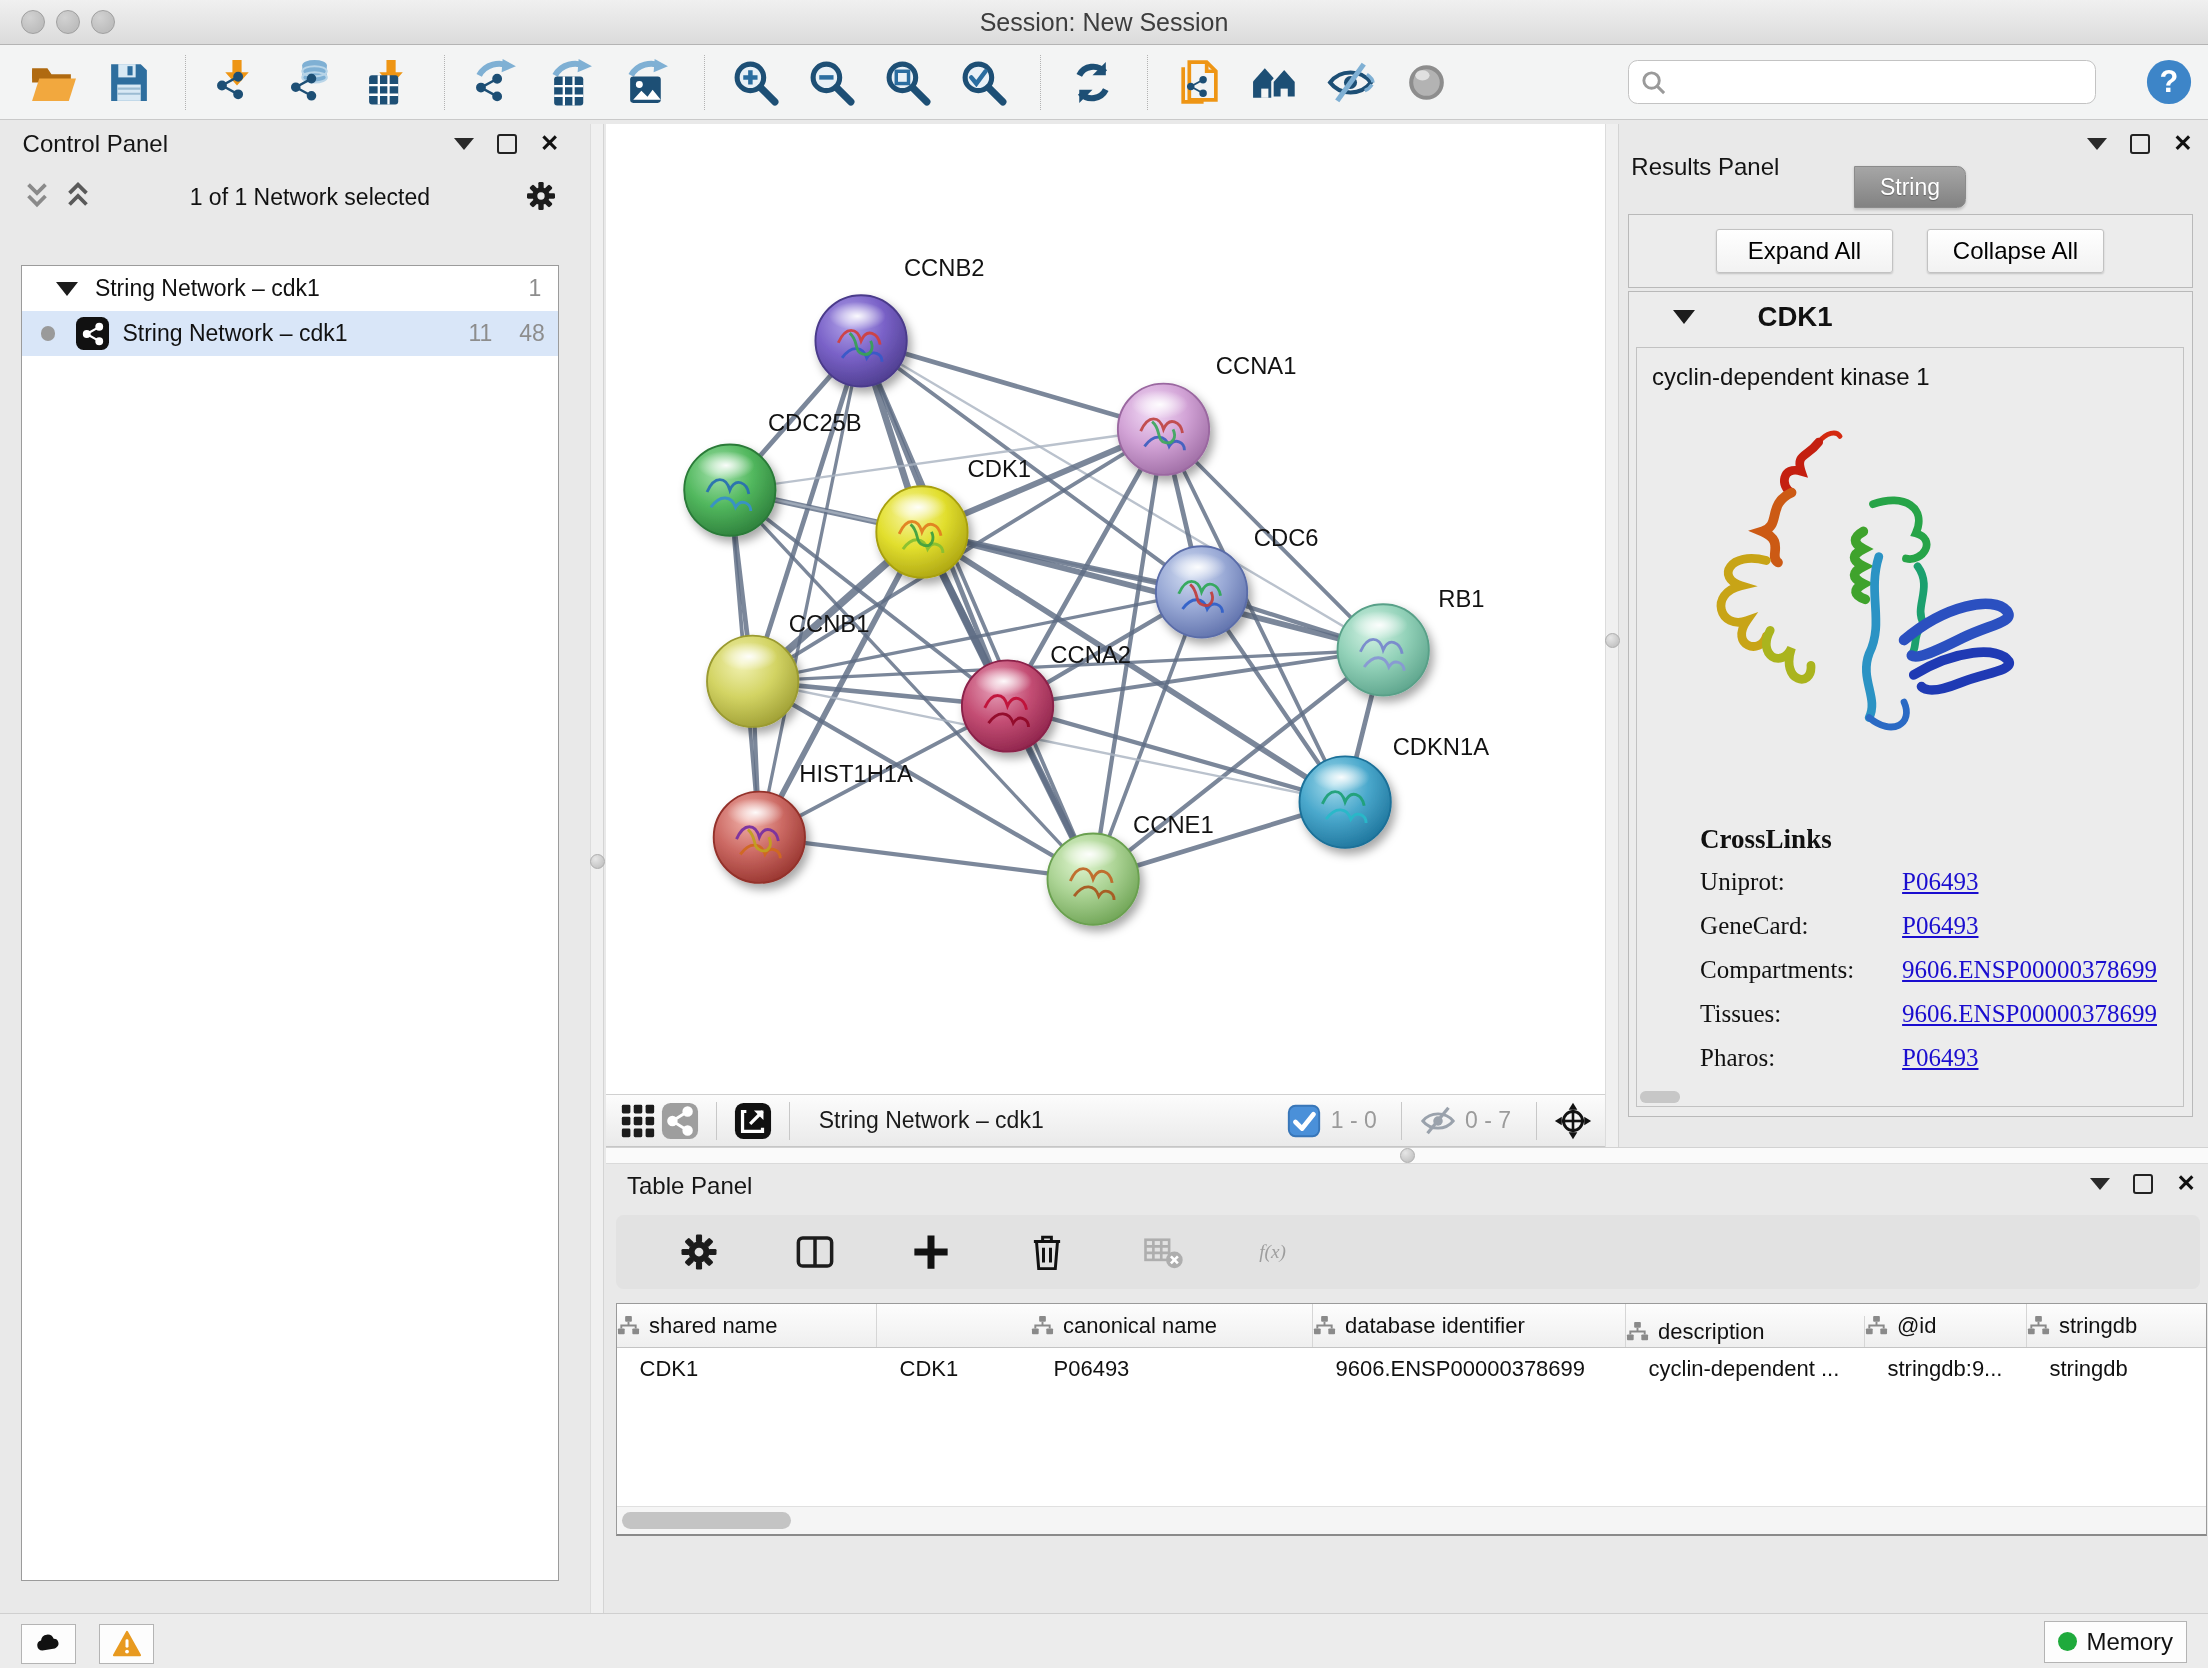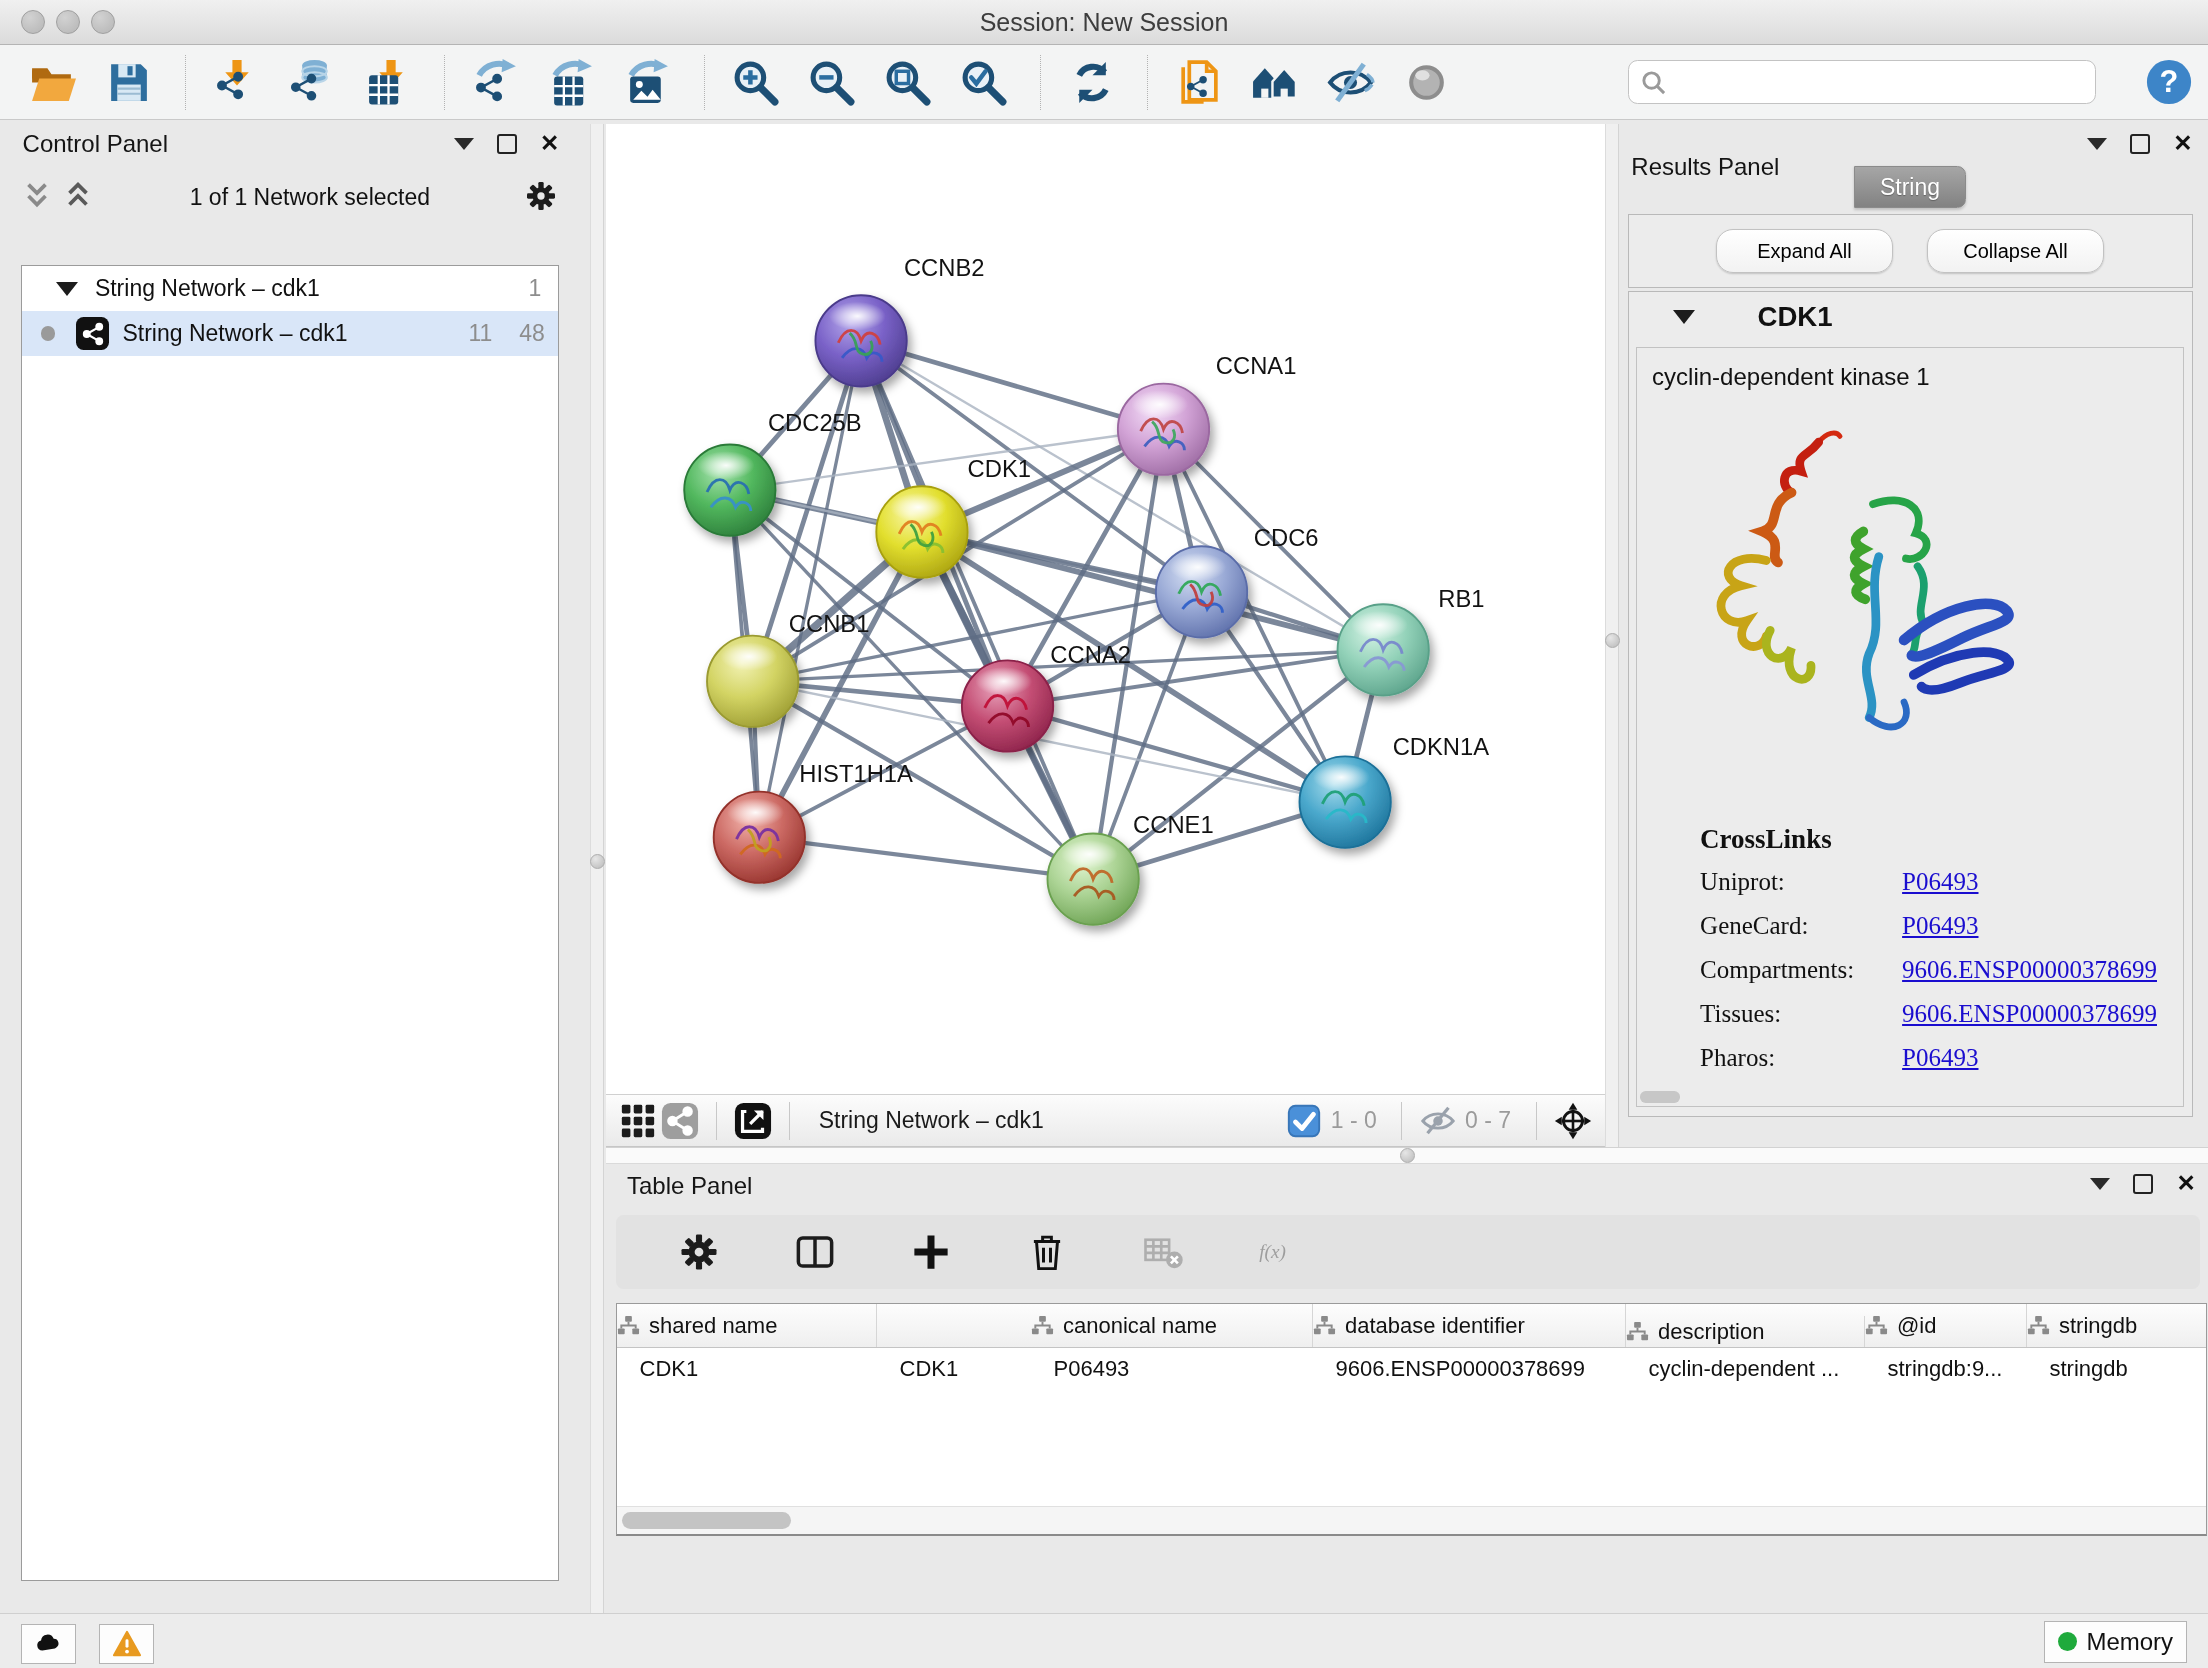--- a/index.html
+++ b/index.html
@@ -69,22 +69,22 @@
   .nt-icon svg{width:38px;height:38px;}
   .nt-sep{width:0;height:38px;border-left:1px solid #c8c8c8;margin:0 15px;flex:none;}
   #nt-name{font-size:23px;color:#1a1a1a;margin-left:13.3px;flex:1;}
   .nt-count{font-size:23px;color:#9a9a9a;margin:0 9.5px 0 5.7px;}
   
   #results-panel{position:absolute;left:1618px;top:126px;width:584px;height:995px;}
   #rp-head{position:relative;height:40px;}
   #rp-head .ptitle{position:absolute;left:13.3px;top:19px;margin-top:8px;}
   #rp-box1{position:absolute;left:9.5px;right:9.5px;top:88px;height:72px;border:1.9px solid #b9b9b9;background:#ececec;
            display:flex;align-items:center;justify-content:center;gap:34px;}
-  .rp-btn{min-width:177px;height:44px;background:linear-gradient(#ffffff,#f2f2f2);border:1px solid #c2c2c2;border-radius:17px;
-          font-size:20px;display:flex;align-items:center;justify-content:center;box-shadow:0 1px 1.9px rgba(0,0,0,.18);}
+  .rp-btn{min-width:177px;height:44px;background:linear-gradient(#ffffff,#f2f2f2);border:1px solid #c2c2c2;border-radius:3px;
+          font-size:24px;display:flex;align-items:center;justify-content:center;box-shadow:0 1px 1.9px rgba(0,0,0,.18);}
   #rp-box2{position:absolute;left:9.5px;right:9.5px;top:165px;bottom:3.8px;border:1.9px solid #b9b9b9;background:#ececec;}
   #rp-protein-head{height:49px;display:flex;align-items:center;padding-left:44px;}
   #rp-protein-head .tri-down{margin-right:63px;}
   #rp-protein-name{font-size:27.6px;font-weight:bold;}
   #rp-inner{position:absolute;left:7.6px;right:7.6px;top:55px;bottom:9.5px;border:1px solid #c2c2c2;background:#ececec;}
   #rp-desc{font-size:24px;padding:15px 0 0 15px;}
   #protein-svg{position:absolute;left:34px;top:67px;width:373px;height:388px;}
   #crosslinks{position:absolute;left:63px;top:476px;right:19px;font-family:"Liberation Serif",serif;}
   #crosslinks h3{font-size:27px;margin:0 0 13.3px 0;}
   .cl-row{display:flex;margin-bottom:16px;font-size:25px;}

